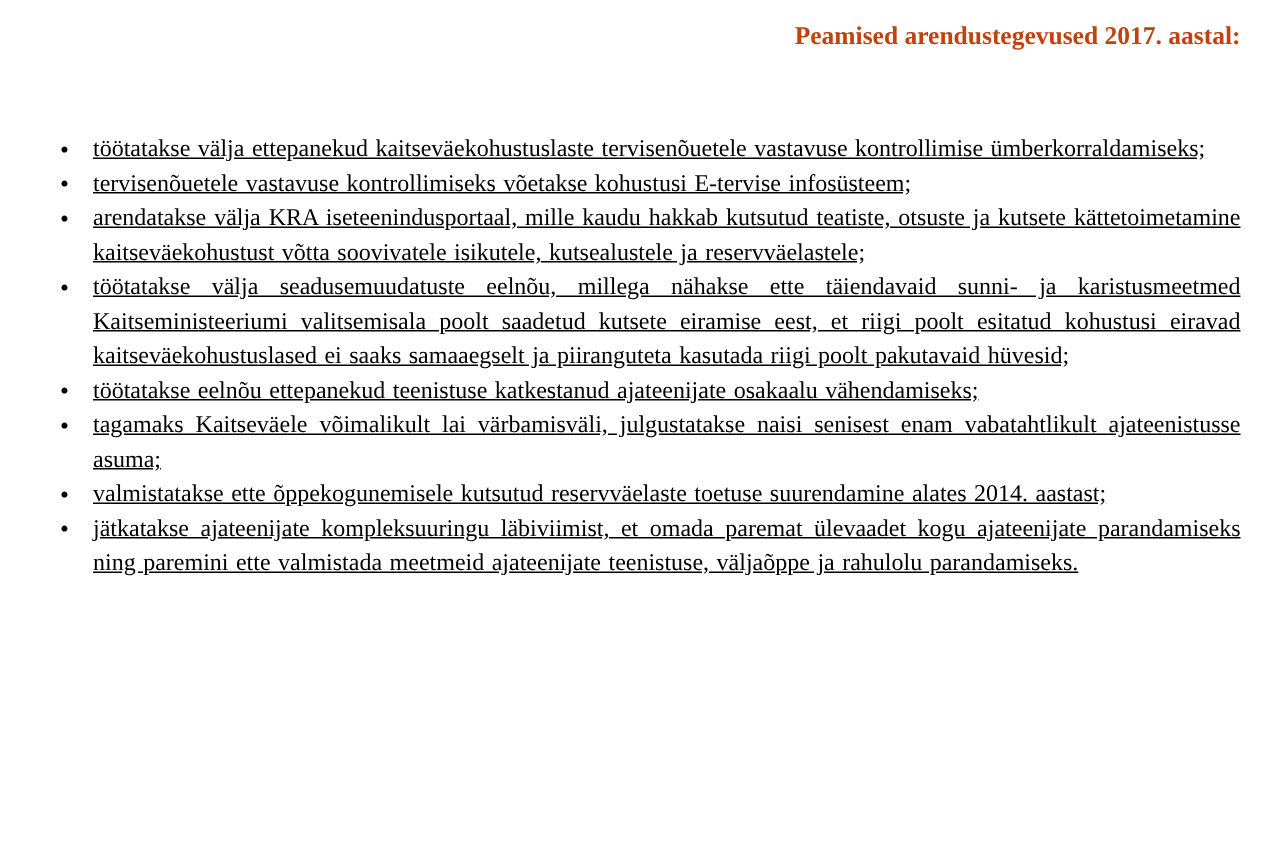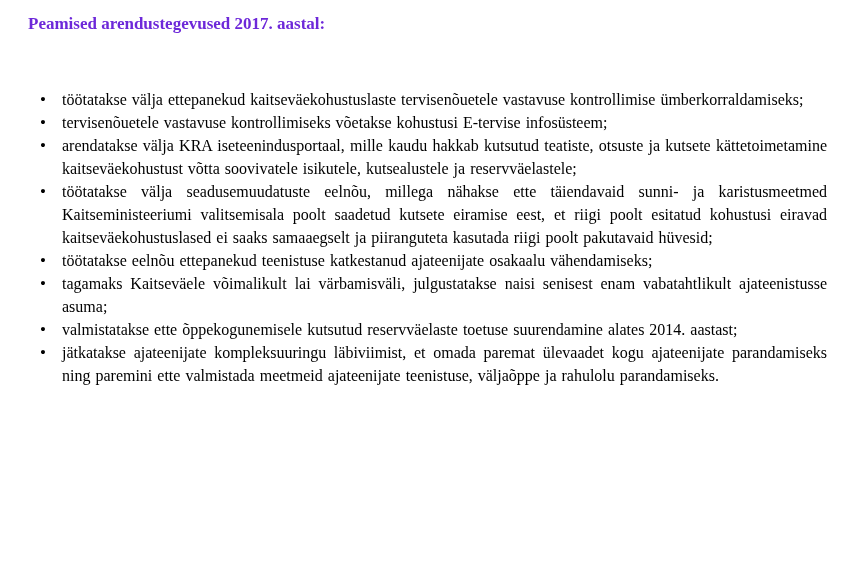--- a/index.html
+++ b/index.html
@@ -16,21 +16,22 @@
     font-family: "Liberation Serif", "DejaVu Serif", serif;
     overflow: hidden;
     box-sizing: border-box;
   }
   .heading {
     margin: 0;
     padding: 13px 29px 0 28px;
     font-size: 17px;
     line-height: 22px;
     font-weight: bold;
-    color: #6d28d9;
+    color: #c2410c;
+    text-align: right;
   }
   .bullet-list {
     list-style: none;
     margin: 53px 29px 0 62px; 
     padding: 0;
     font-size: 16px;
     line-height: 23px;
   }
   .bullet-item {
     position: relative;
@@ -43,20 +44,21 @@
     top: 0;
     width: 16px;
     font-size: 17px;
     line-height: 23px;
     text-align: left;
   }
   .item-text {
     display: block;
     text-align: justify;
     word-spacing: 1px;
+    text-decoration: underline;
   }
 </style>
 </head>
 <body>
 
 <div class="page">
   <h1 class="heading">Peamised arendustegevused 2017. aastal:</h1>
 
   <ul class="bullet-list">
     <li class="bullet-item">

